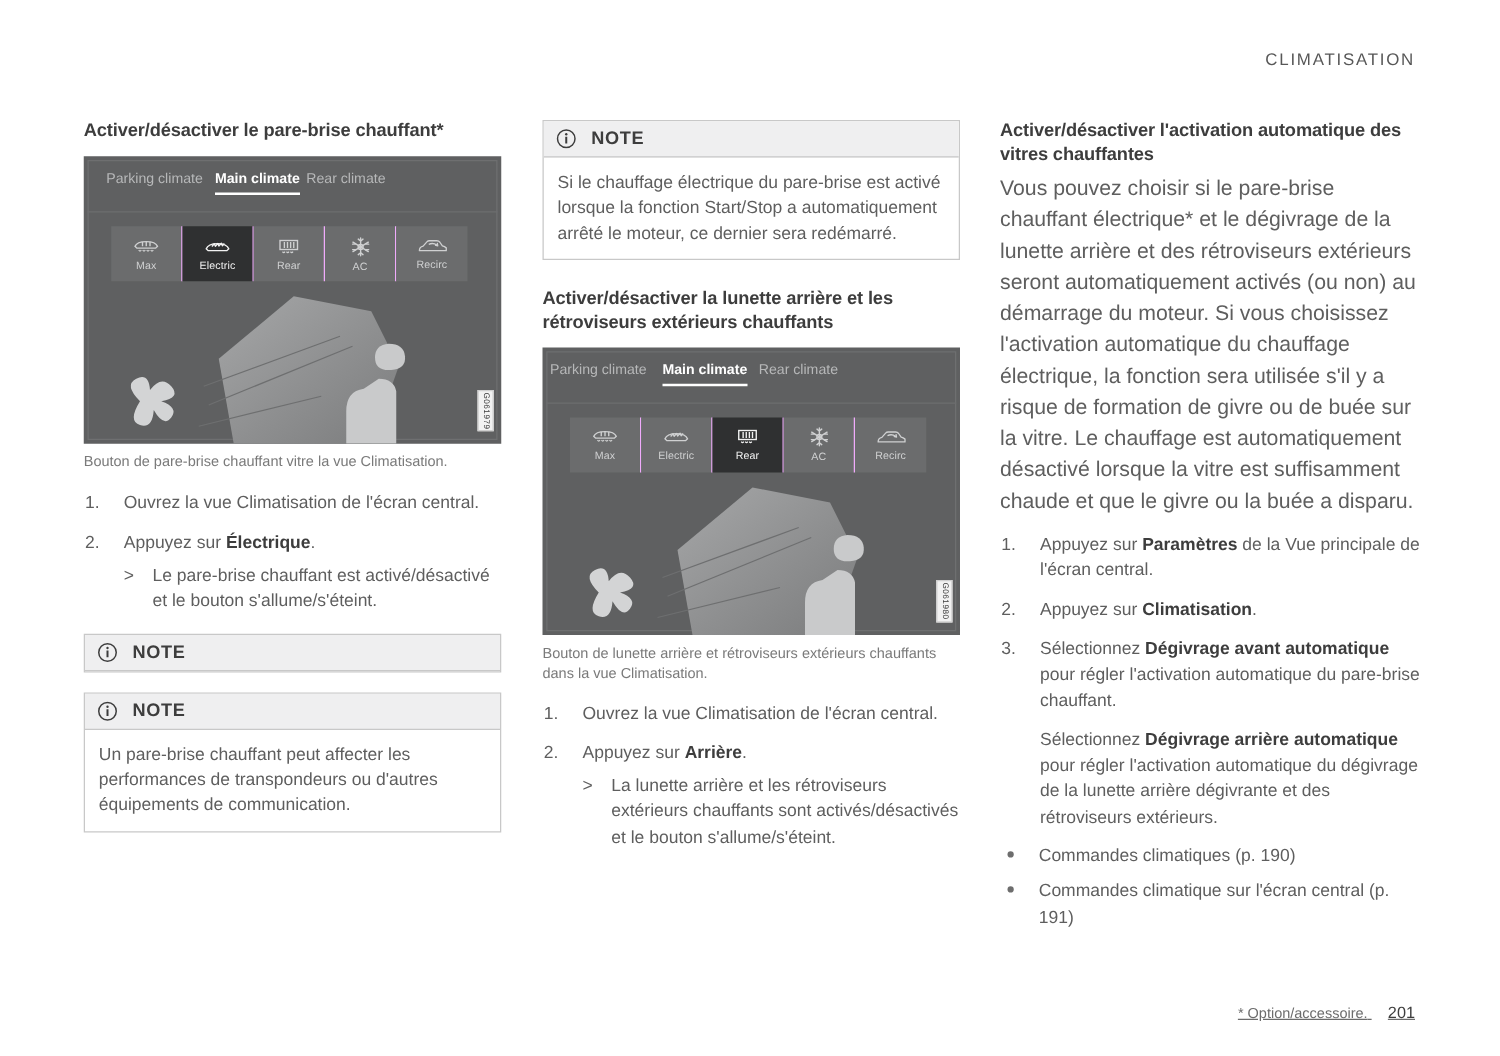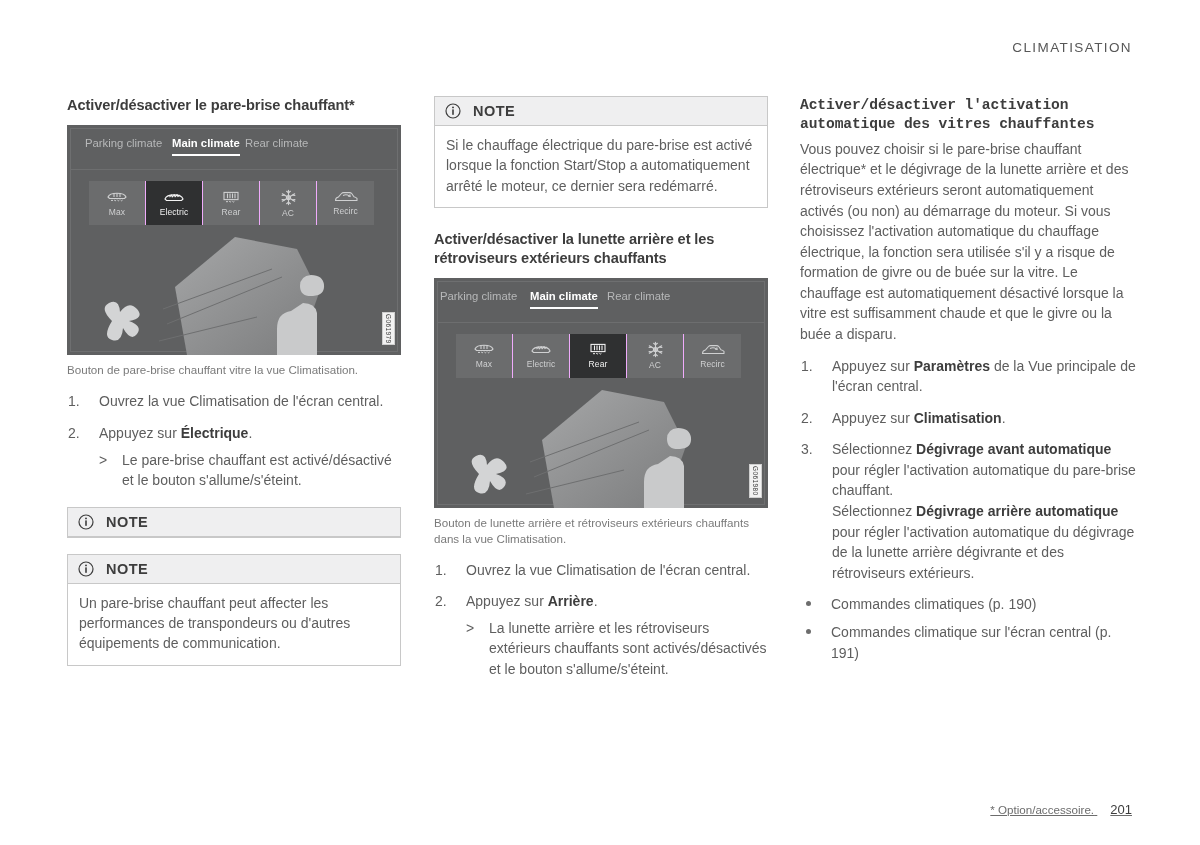--- a/index.html
+++ b/index.html
@@ -31,21 +31,21 @@
   .col-2 { left:434px; }
   .col-3 { left:800px; width:336px; }
 
   h2.sec {
     font-size:14.6px; font-weight:bold; color:#3d3d3d;
     margin:0 0 10px 0; line-height:1.33; letter-spacing:-0.1px;
   }
   h2.sec.tight { margin-bottom:9px; }
 
   p.body {
-    font-size:14px; line-height:1.47; color:#5e5e5e;
+    font-size:17px; line-height:1.47; color:#5e5e5e;
     margin:0 0 11px 0;
   }
 
   
   .climate {
     position:relative;
     width:334px; height:230px;
     background:#5f6061;
     overflow:hidden;
     font-family:"Liberation Sans", sans-serif;
@@ -119,21 +119,21 @@
   ol.steps > li .num {
     position:absolute; left:1px; top:0;
     font-size:14px; color:#5e5e5e;
   }
   ol.steps > li b { color:#3d3d3d; font-weight:bold; }
   .sub {
     position:relative; padding-left:23px;
     margin-top:6px; font-size:14px; line-height:1.47; color:#5e5e5e;
   }
   .sub .gt { position:absolute; left:0; top:0; }
-  .para2 { }
+  .para2 { margin-top:11px; }
 
   
   .note {
     border:1px solid #c8c8c8;
     background:#ffffff;
     margin:16px 0 0 0;
   }
   .note .nhead {
     display:flex; align-items:center;
     background:#efeff0;
@@ -443,21 +443,21 @@
         <div class="sub">
           <span class="gt">&gt;</span>
           <span>La lunette arrière et les rétroviseurs extérieurs chauffants sont activés/désactivés et le bouton s'allume/s'éteint.</span>
         </div>
       </li>
     </ol>
   </div>
 
   <div class="col col-3">
 
-    <h2 class="sec" style="margin-bottom:4px;font-family:Liberation Mono, monospace;">Activer/désactiver l'activation automatique des vitres chauffantes</h2>
+    <h2 class="sec" style="margin-bottom:4px;">Activer/désactiver l'activation automatique des vitres chauffantes</h2>
     <p class="body">Vous pouvez choisir si le pare-brise chauffant électrique* et le dégivrage de la lunette arrière et des rétroviseurs extérieurs seront automatiquement activés (ou non) au démarrage du moteur. Si vous choisissez l'activation automatique du chauffage électrique, la fonction sera utilisée s'il y a risque de formation de givre ou de buée sur la vitre. Le chauffage est automatiquement désactivé lorsque la vitre est suffisamment chaude et que le givre ou la buée a disparu.</p>
 
     <ol class="steps" style="margin-top:10px;">
       <li>
         <span class="num">1.</span>
         <span>Appuyez sur </span><b>Paramètres</b><span> de la Vue principale de l'écran central.</span>
       </li>
       <li>
         <span class="num">2.</span>
         <span>Appuyez sur </span><b>Climatisation</b><span>.</span>

